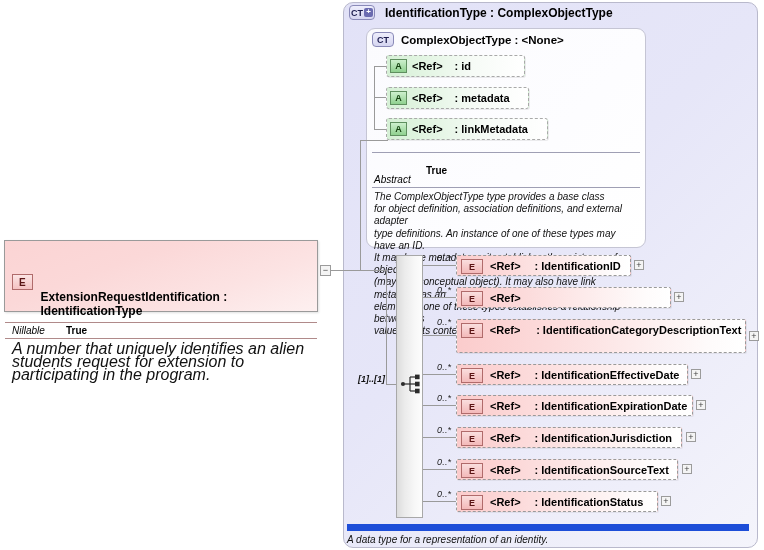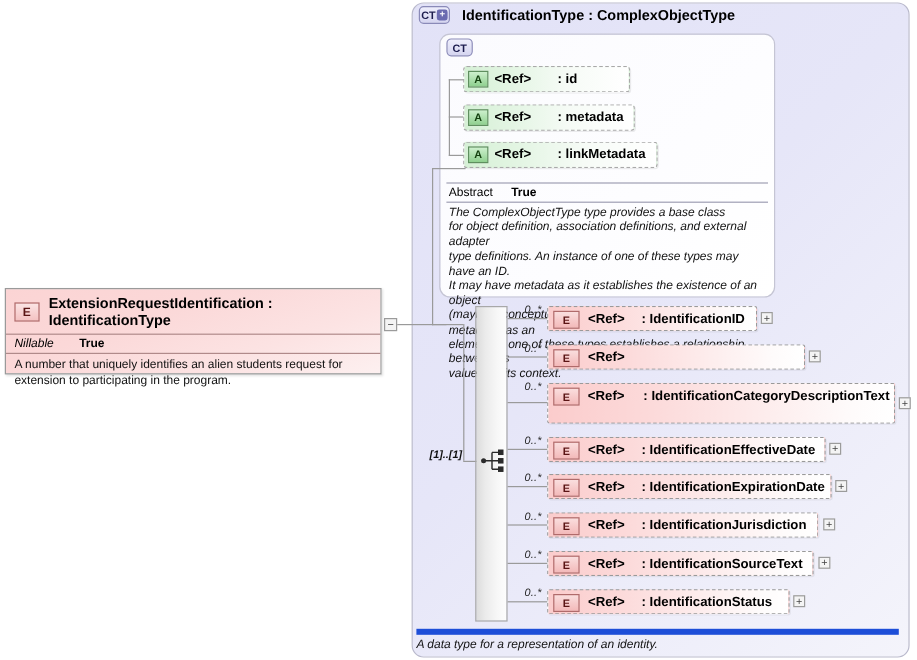--- a/index.html
+++ b/index.html
@@ -76,21 +76,21 @@
     border:1px dashed #a9a9a9;
     border-radius:3px;
     box-sizing:border-box;
     background:linear-gradient(90deg,#d6f0d6 0%,#e3f5e3 28%,#f6fbf6 62%,#ffffff 100%);
     display:flex;align-items:center;
     padding-left:3px;
     font-size:11px;font-weight:bold;
     box-shadow:1px 1px 0 rgba(0,0,0,.07);
   }
   .attr-row .ref{margin-left:5px;font-weight:bold;}
-  .attr-row .nm{margin-left:22px;font-weight:bold;}
+  .attr-row .nm{margin-left:12px;font-weight:bold;}
 
   
   .el-row{
     position:absolute;
     border:1px dashed #9a9a9a;
     border-radius:2px;
     box-sizing:border-box;
     background:linear-gradient(90deg,#fbcccc 0%,#fcdada 30%,#fdebeb 60%,#fefbfb 88%,#ffffff 100%);
     display:flex;align-items:flex-start;
     padding:3px 2px 3px 4px;
@@ -137,47 +137,47 @@
     border:1px solid #9a9a9a;
     box-sizing:border-box;
     background:linear-gradient(160deg,#fbd4d4 0%,#fbd8d8 35%,#fce3e3 70%,#fdf0f0 100%);
     box-shadow:1px 1px 2px rgba(0,0,0,.12);
   }
   .left-title{
     display:flex;align-items:center;
     padding:5px 6px 4px 7px;
     font-size:12px;font-weight:bold;
   }
-  .left-title .t{margin-left:8px;}
+  .left-title .t{margin-left:8px;margin-top:44px;}
   .prop-row{
     display:flex;align-items:center;
     border-top:1px solid #b08a8a;
     padding:2px 6px 2px 7px;
     font-size:10px;
   }
   .prop-row .k{font-style:italic;min-width:48px;}
   .prop-row .v{font-weight:bold;margin-left:6px;}
   .doc-row{
     border-top:1px solid #b08a8a;
     padding:3px 8px 5px 7px;
-    font-size:10px;line-height:13px;color:#111;
+    font-size:16px;font-style:italic;line-height:13px;color:#111;
   }
 
   
   .info-panel{
     position:absolute;
     box-sizing:border-box;
   }
   .info-line{border-top:1px solid #9f9fb4;}
   .info-kv{
     display:flex;align-items:center;
     padding:2px 0 2px 2px;
     font-size:10px;
   }
-  .info-kv .k{min-width:48px;}
+  .info-kv .k{font-style:italic;min-width:48px;margin-top:19px;}
   .info-kv .v{font-weight:bold;margin-left:4px;font-size:10px;}
   .info-doc{
     padding:3px 4px 4px 2px;
     font-size:10px;font-style:italic;line-height:12.2px;color:#111;
     white-space:pre-line;
   }
 
   
   .seq-bar{
     position:absolute;
@@ -187,21 +187,21 @@
   }
   .seq-ico{position:absolute;}
   .seq-card{
     position:absolute;
     font-size:9px;font-style:italic;font-weight:bold;color:#111;
   }
 
   
   .main-doc{
     position:absolute;
-    border-top:5px solid #1d4ed8;
+    border-top:7px solid #1d4ed8;
     font-size:10px;font-style:italic;color:#111;
     padding-top:3px;
   }
   .title-text{font-size:12px;font-weight:bold;}
   .inner-title-text{font-size:11.5px;font-weight:bold;}
 </style>
 </head>
 <body>
 
 <div class="ct-outer" style="left:343px;top:2px;width:415px;height:546px;">
@@ -214,20 +214,21 @@
   </span>
   <span class="title-text" style="margin-left:10px;">IdentificationType : ComplexObjectType</span>
 </div>
 
 <div class="ct-inner" style="left:366px;top:28px;width:280px;height:220px;"></div>
 
 <div class="abs" style="left:372px;top:32px;display:flex;align-items:center;">
   <span class="badge badge-ct" style="width:22px;">
     <span>CT</span>
   </span>
+  <span class="inner-title-text" style="margin-left:7px;">ComplexObjectType : &lt;None&gt;</span>
 </div>
 
 <div class="ln ln-v" style="left:374px;top:66px;height:64px;"></div>
 <div class="ln ln-h" style="left:374px;top:66px;width:13px;"></div>
 <div class="ln ln-h" style="left:374px;top:97px;width:13px;"></div>
 <div class="ln ln-h" style="left:374px;top:129px;width:13px;"></div>
 
 <div class="attr-row" style="left:386px;top:55px;width:139px;">
   <span class="badge badge-a">A</span>
   <span class="ref">&lt;Ref&gt;</span>

